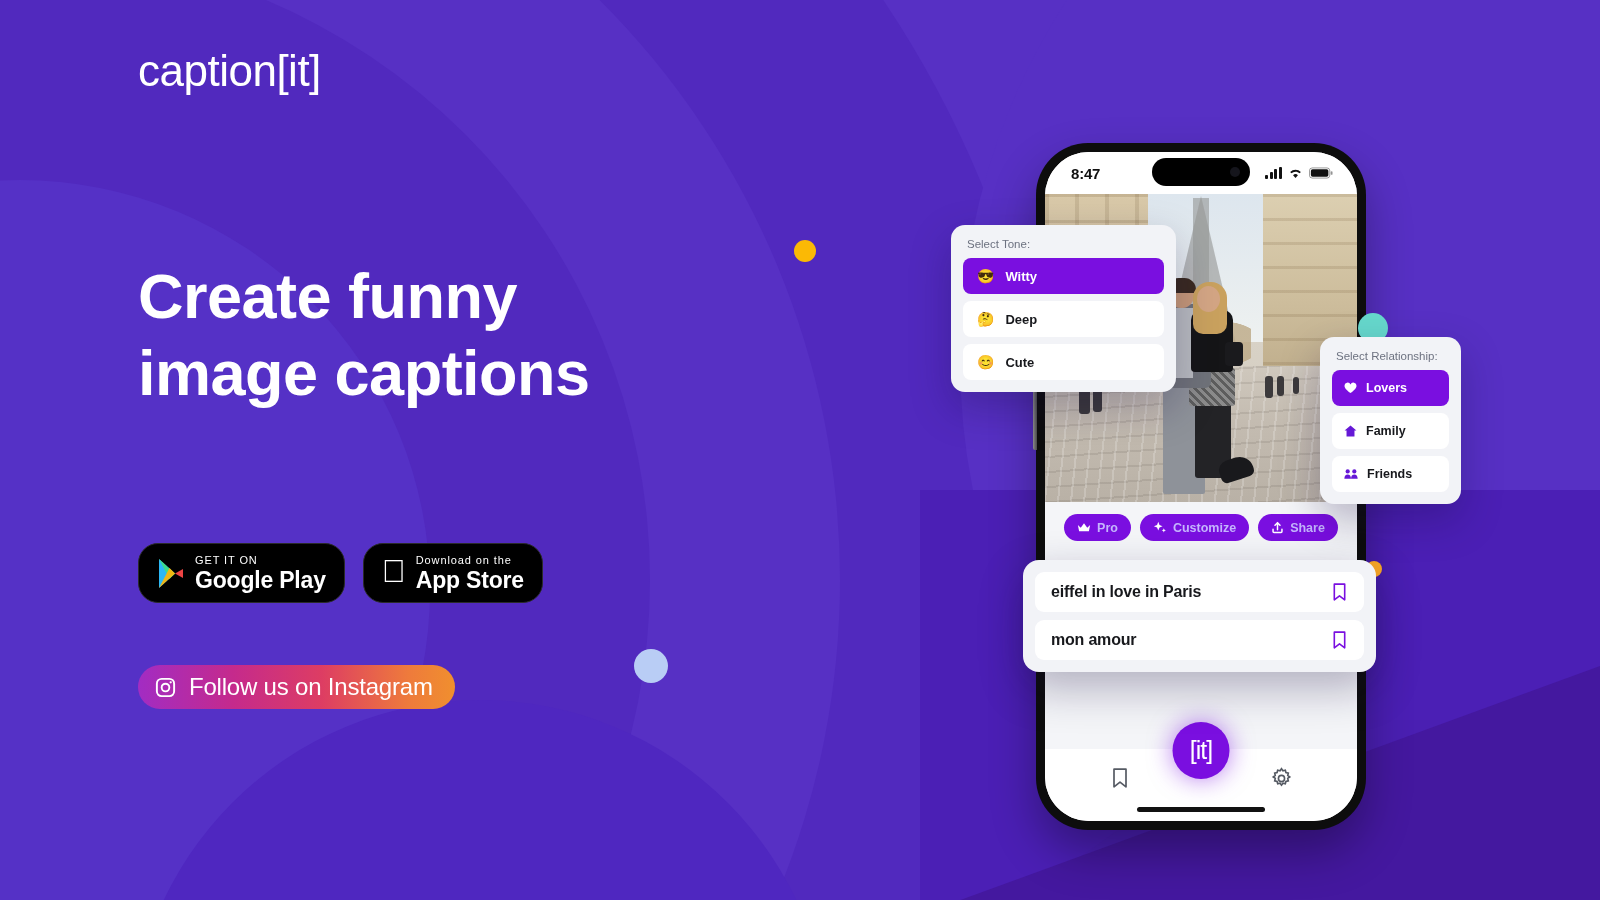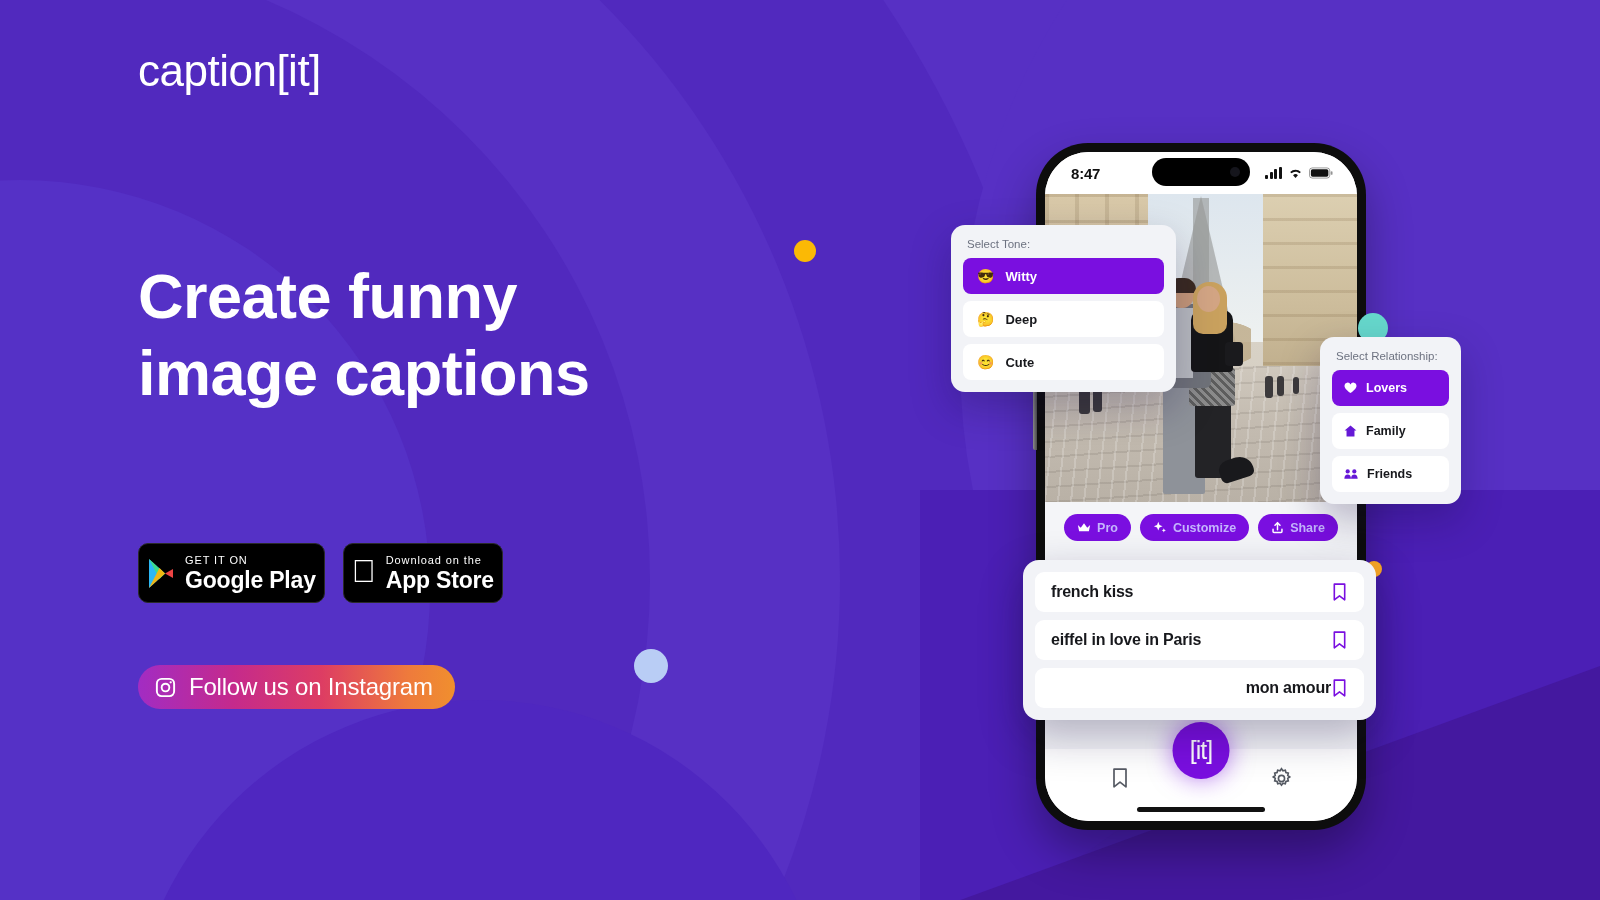--- a/index.html
+++ b/index.html
@@ -51,22 +51,22 @@
   .logo .brk{ font-weight:300; }
 
   .headline{
     position:absolute; left:138px; top:258px; width:640px;
     font-size:63px; line-height:77px; font-weight:700; color:#ffffff;
     letter-spacing:-0.5px;
   }
 
   .badges{ position:absolute; left:138px; top:543px; display:flex; gap:18px; }
   .badge{
-    height:60px; background:#000; border-radius:10px;
-    display:flex; align-items:center; gap:10px; padding:0 8px;
+    height:60px; background:#000; border-radius:20px;
+    display:flex; align-items:center; gap:10px; padding:0 18px;
     border:1px solid #2a2a2a; cursor:pointer;
   }
   .badge .txt{ display:flex; flex-direction:column; line-height:1; color:#fff; }
   .badge .small{ font-size:11px; letter-spacing:.9px; margin-bottom:3px; }
   .badge .small.cap{ text-transform:uppercase; }
   .badge .big{ font-size:23px; font-weight:600; letter-spacing:-.2px; }
   .gp-icon{ width:28px; height:31px; position:relative; }
   .apple-icon{ font-size:32px; color:#fff; line-height:1; margin-top:-4px; }
 
   .insta{
@@ -222,21 +222,21 @@
   .captions{
     position:absolute; left:1023px; top:560px; width:353px;
     background:#F2F3F7; border-radius:16px; padding:12px;
     box-shadow:0 16px 44px rgba(20,10,60,.3);
   }
   .cap-row{
     height:40px; background:#fff; border-radius:9px; margin-bottom:8px;
     display:flex; align-items:center; justify-content:space-between;
     padding:0 16px; cursor:pointer;
   }
-  .cap-row:last-child{ margin-bottom:0;justify-content:flex-end; }
+  .cap-row:last-child{ margin-bottom:0; }
   .cap-text{ font-size:16px; font-weight:700; color:#17181c; letter-spacing:-.2px; }
 
   svg{ display:block; }
 </style>
 </head>
 <body>
 
 <div class="bg-wrap">
   <div class="arc arc-a"></div>
   <div class="arc arc-b"></div>
@@ -457,28 +457,20 @@
         <path d="M.4 12 C.4 8.6 2 7 4.2 7 S8 8.6 8 12 Z"></path>
         <path d="M8 12 C8 8.6 9.6 7 11.8 7 S15.6 8.6 15.6 12 Z"></path>
       </svg>
     </span>
     <span>Friends</span>
   </div>
 </div>
 
 <div class="captions">
   <div class="cap-row">
-    <span class="cap-text">french kiss</span>
-    <span>
-      <svg width="17" height="20" viewBox="0 0 18 21" fill="none" stroke="#7A0FE0" stroke-width="1.7" stroke-linejoin="round">
-        <path d="M3.5 2.2 h11 v16.6 l-5.5-4.3 -5.5 4.3 Z"></path>
-      </svg>
-    </span>
-  </div>
-  <div class="cap-row">
     <span class="cap-text">eiffel in love in Paris</span>
     <span>
       <svg width="17" height="20" viewBox="0 0 18 21" fill="none" stroke="#7A0FE0" stroke-width="1.7" stroke-linejoin="round">
         <path d="M3.5 2.2 h11 v16.6 l-5.5-4.3 -5.5 4.3 Z"></path>
       </svg>
     </span>
   </div>
   <div class="cap-row">
     <span class="cap-text">mon amour</span>
     <span>

